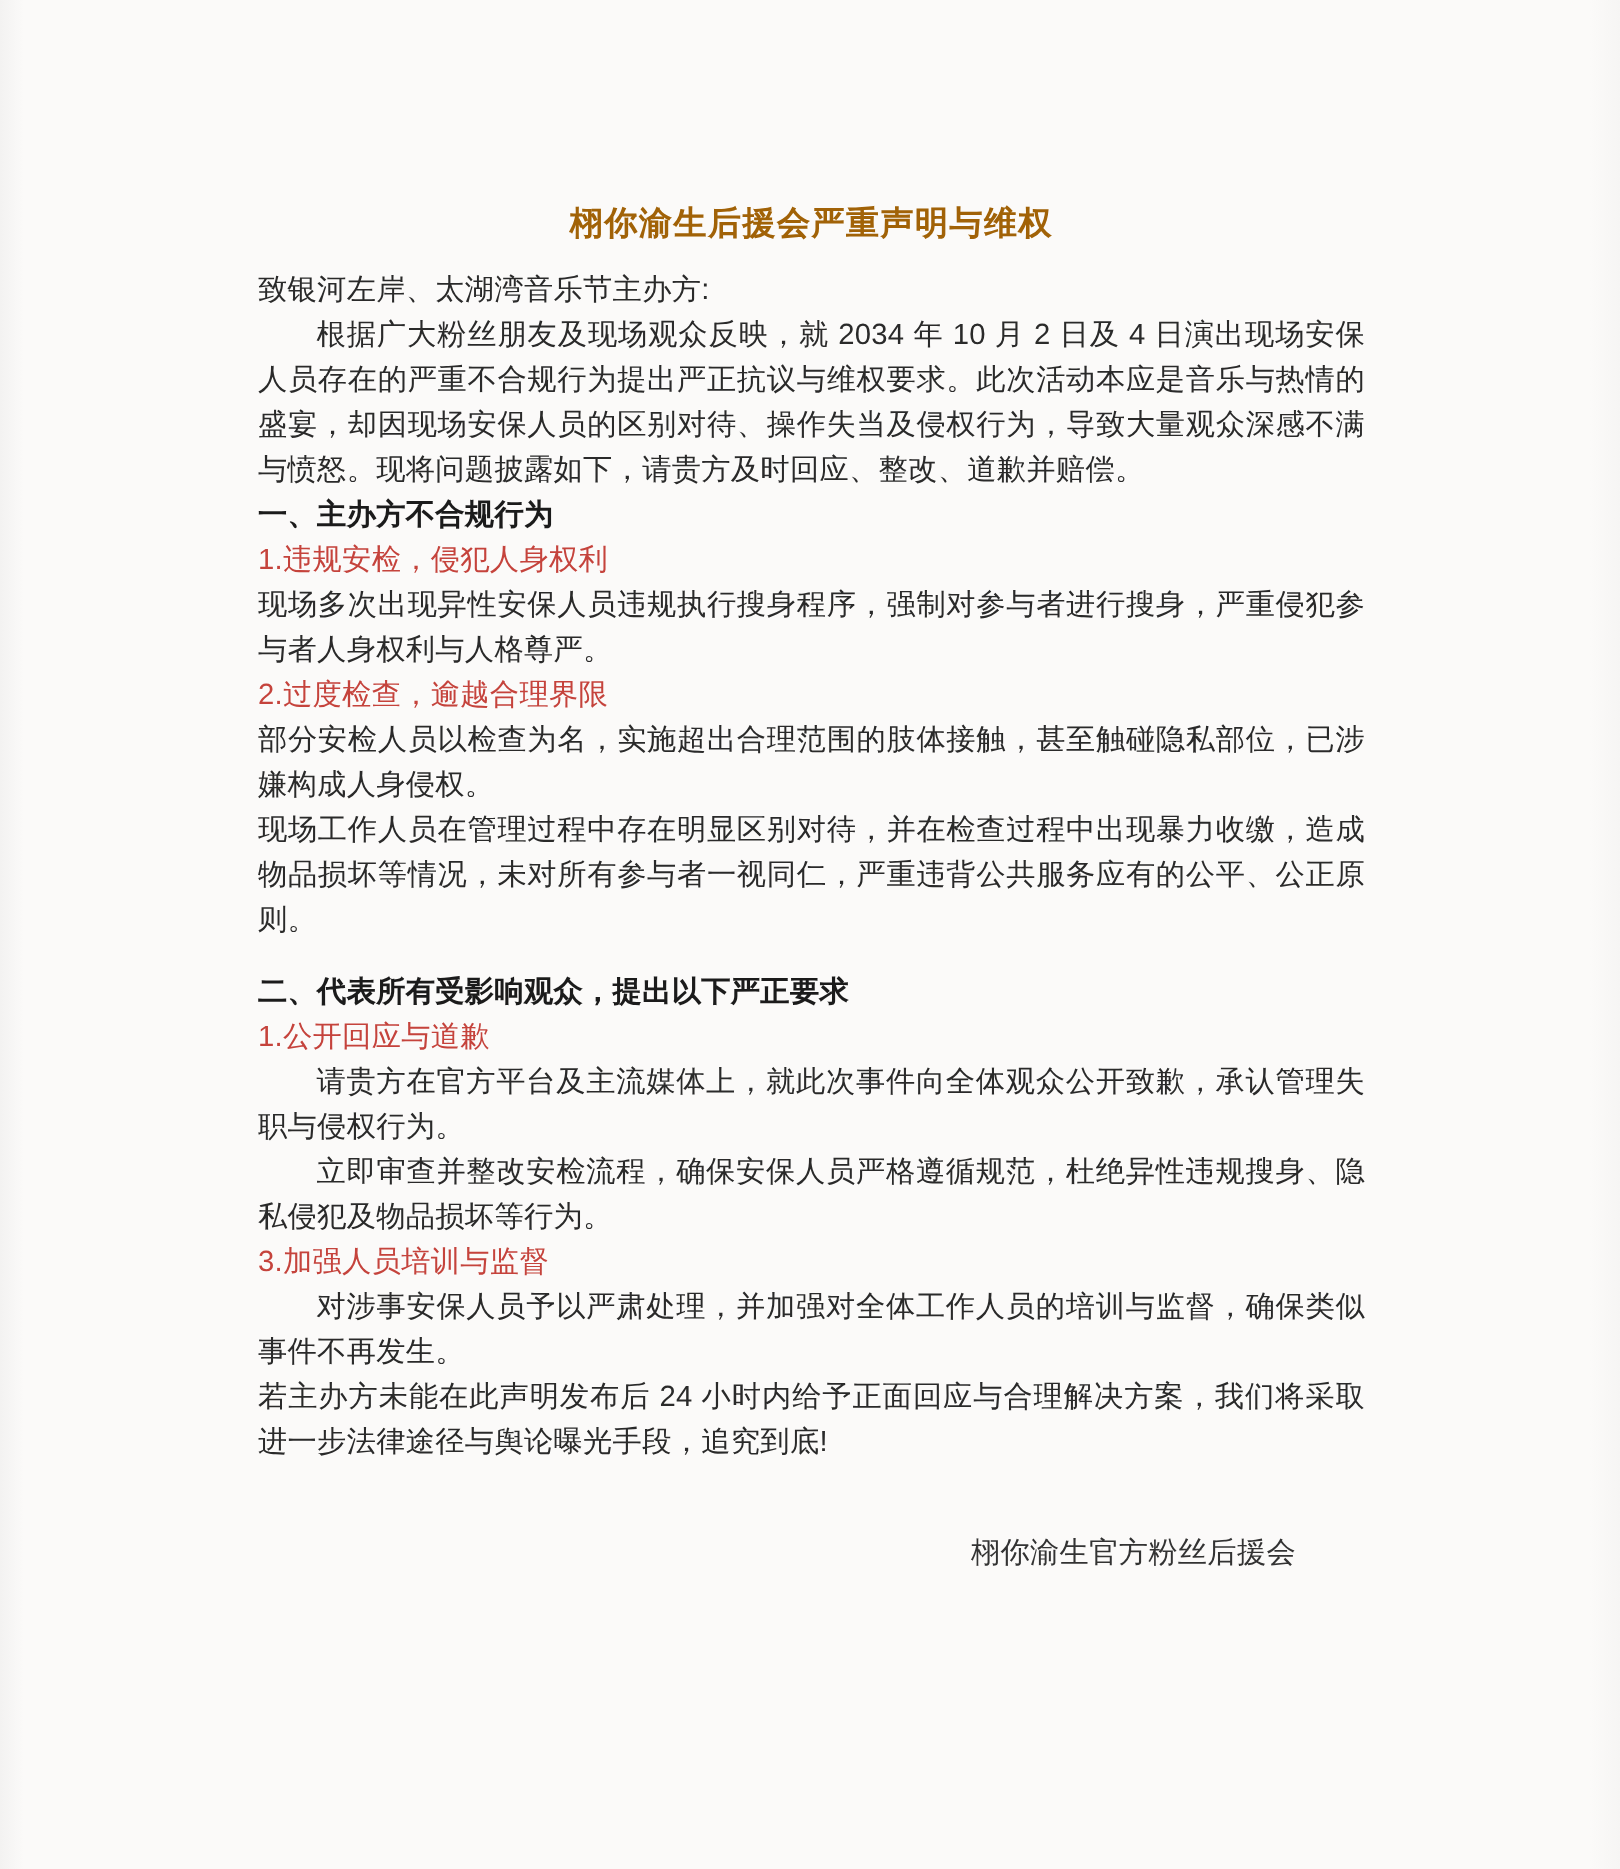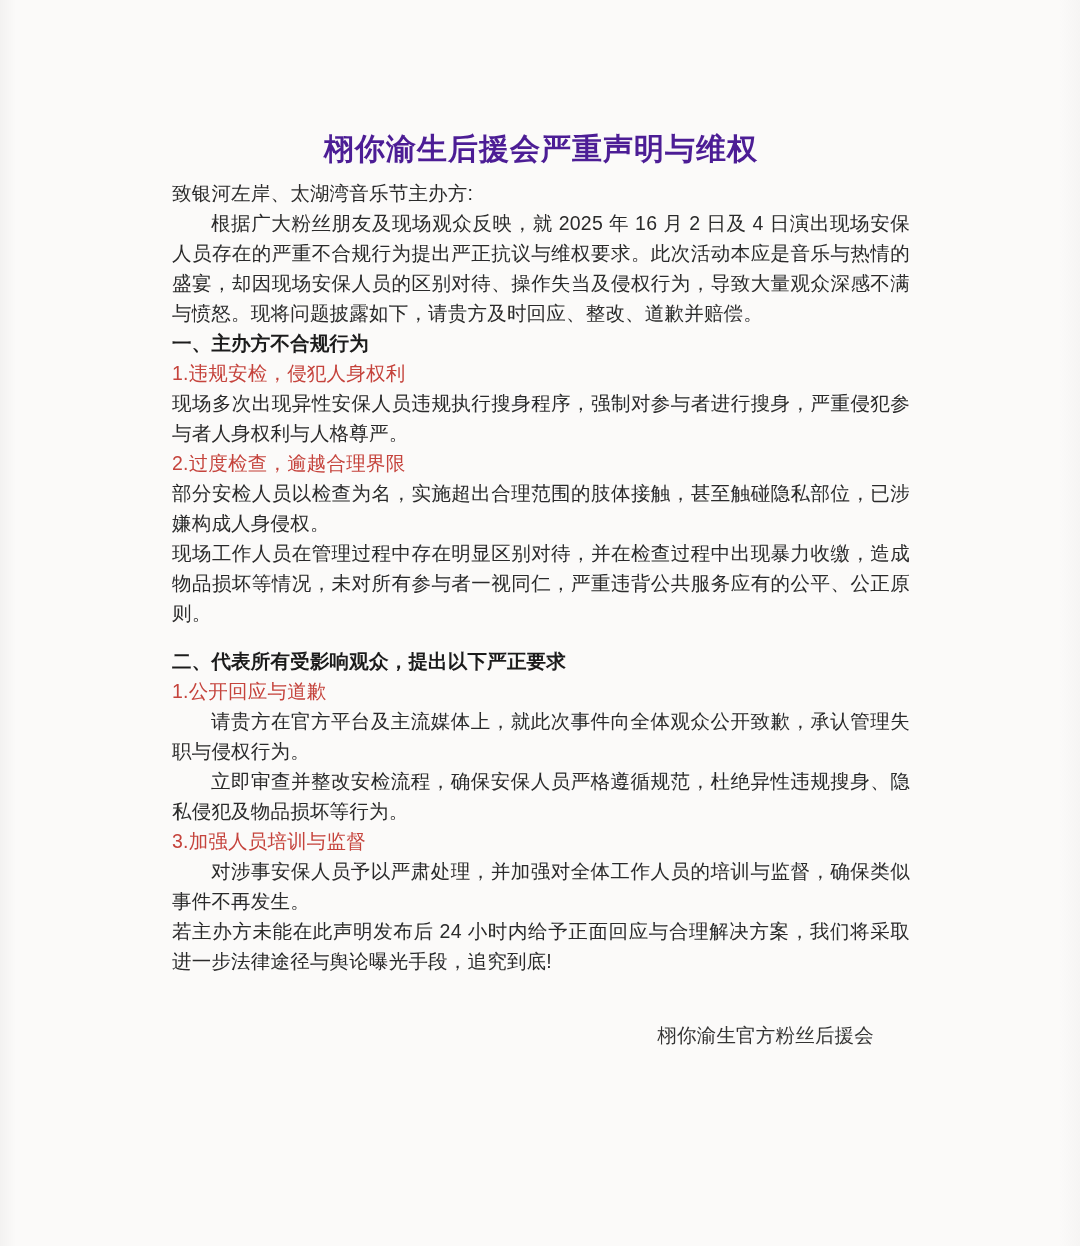--- a/index.html
+++ b/index.html
@@ -19,54 +19,54 @@
     width: 1080px;
     height: 1246px;
     padding: 134px 170px 0 172px;
     font-size: 19.5px;
     line-height: 30px;
     letter-spacing: 0.2px;
     text-align: justify;
   }
   .doc p { margin: 0; }
   .title {
-    font-size: 30px;
+    font-size: 22px;
     font-weight: bold;
-    color: #4c1d95;
+    color: #a16207;
     text-align: center;
     line-height: 30px;
     margin: 0 0 14px 0;
     letter-spacing: 1px;
   }
   .indent { text-indent: 2em; }
   .section {
     font-weight: bold;
     color: #1b1b1b;
   }
   .gap { margin-top: 18px !important; }
   .red { color: #c5433c; }
   .signature {
     margin-top: 42px;
     margin-left: auto;
-    margin-right: 36px;
+    margin-right: 46px;
     width: fit-content;
     text-align: left;
     line-height: 35px;
     color: #333333;
   }
 </style>
 </head>
 <body>
 
 <div class="doc">
 
   <h1 class="title">栩你渝生后援会严重声明与维权</h1>
 
   <p class="plain">致银河左岸、太湖湾音乐节主办方:</p>
-  <p class="indent">根据广大粉丝朋友及现场观众反映，就 2025 年 16 月 2 日及 4 日演出现场安保人员存在的严重不合规行为提出严正抗议与维权要求。此次活动本应是音乐与热情的盛宴，却因现场安保人员的区别对待、操作失当及侵权行为，导致大量观众深感不满与愤怒。现将问题披露如下，请贵方及时回应、整改、道歉并赔偿。</p>
+  <p class="indent">根据广大粉丝朋友及现场观众反映，就 2034 年 10 月 2 日及 4 日演出现场安保人员存在的严重不合规行为提出严正抗议与维权要求。此次活动本应是音乐与热情的盛宴，却因现场安保人员的区别对待、操作失当及侵权行为，导致大量观众深感不满与愤怒。现将问题披露如下，请贵方及时回应、整改、道歉并赔偿。</p>
 
   <p class="section">一、主办方不合规行为</p>
 
   <p class="red">1.违规安检，侵犯人身权利</p>
   <p class="plain">现场多次出现异性安保人员违规执行搜身程序，强制对参与者进行搜身，严重侵犯参与者人身权利与人格尊严。</p>
 
   <p class="red">2.过度检查，逾越合理界限</p>
   <p class="plain">部分安检人员以检查为名，实施超出合理范围的肢体接触，甚至触碰隐私部位，已涉嫌构成人身侵权。</p>
 
   <p class="plain">现场工作人员在管理过程中存在明显区别对待，并在检查过程中出现暴力收缴，造成物品损坏等情况，未对所有参与者一视同仁，严重违背公共服务应有的公平、公正原则。</p>

